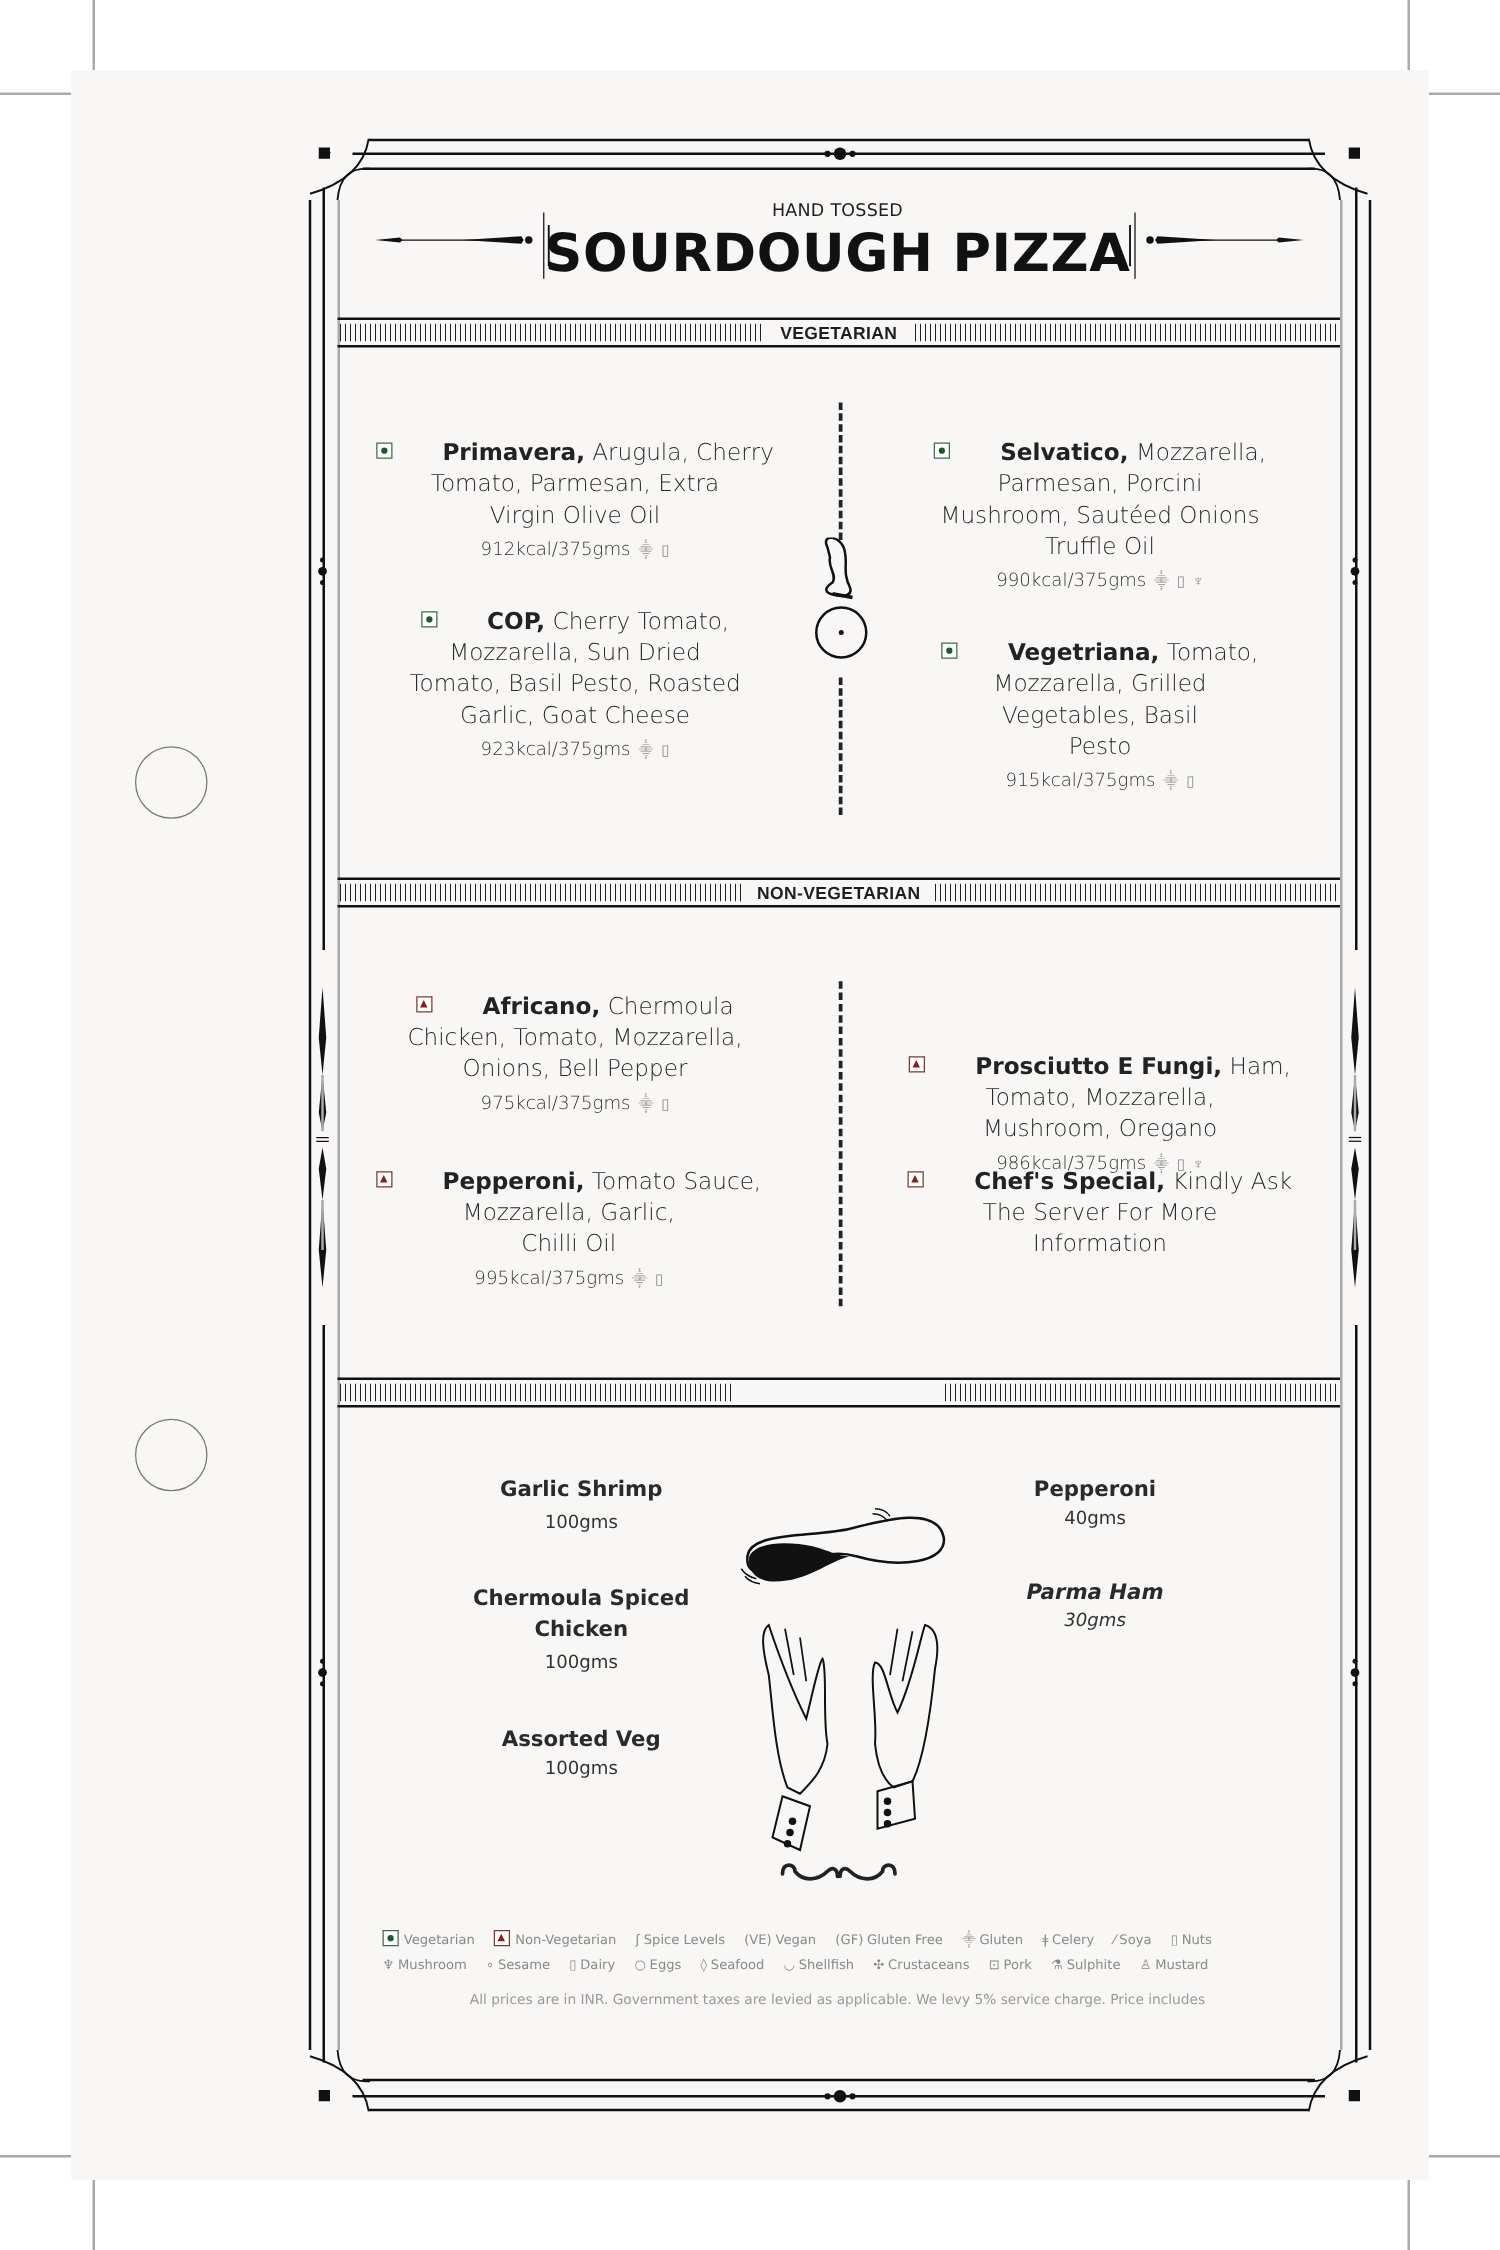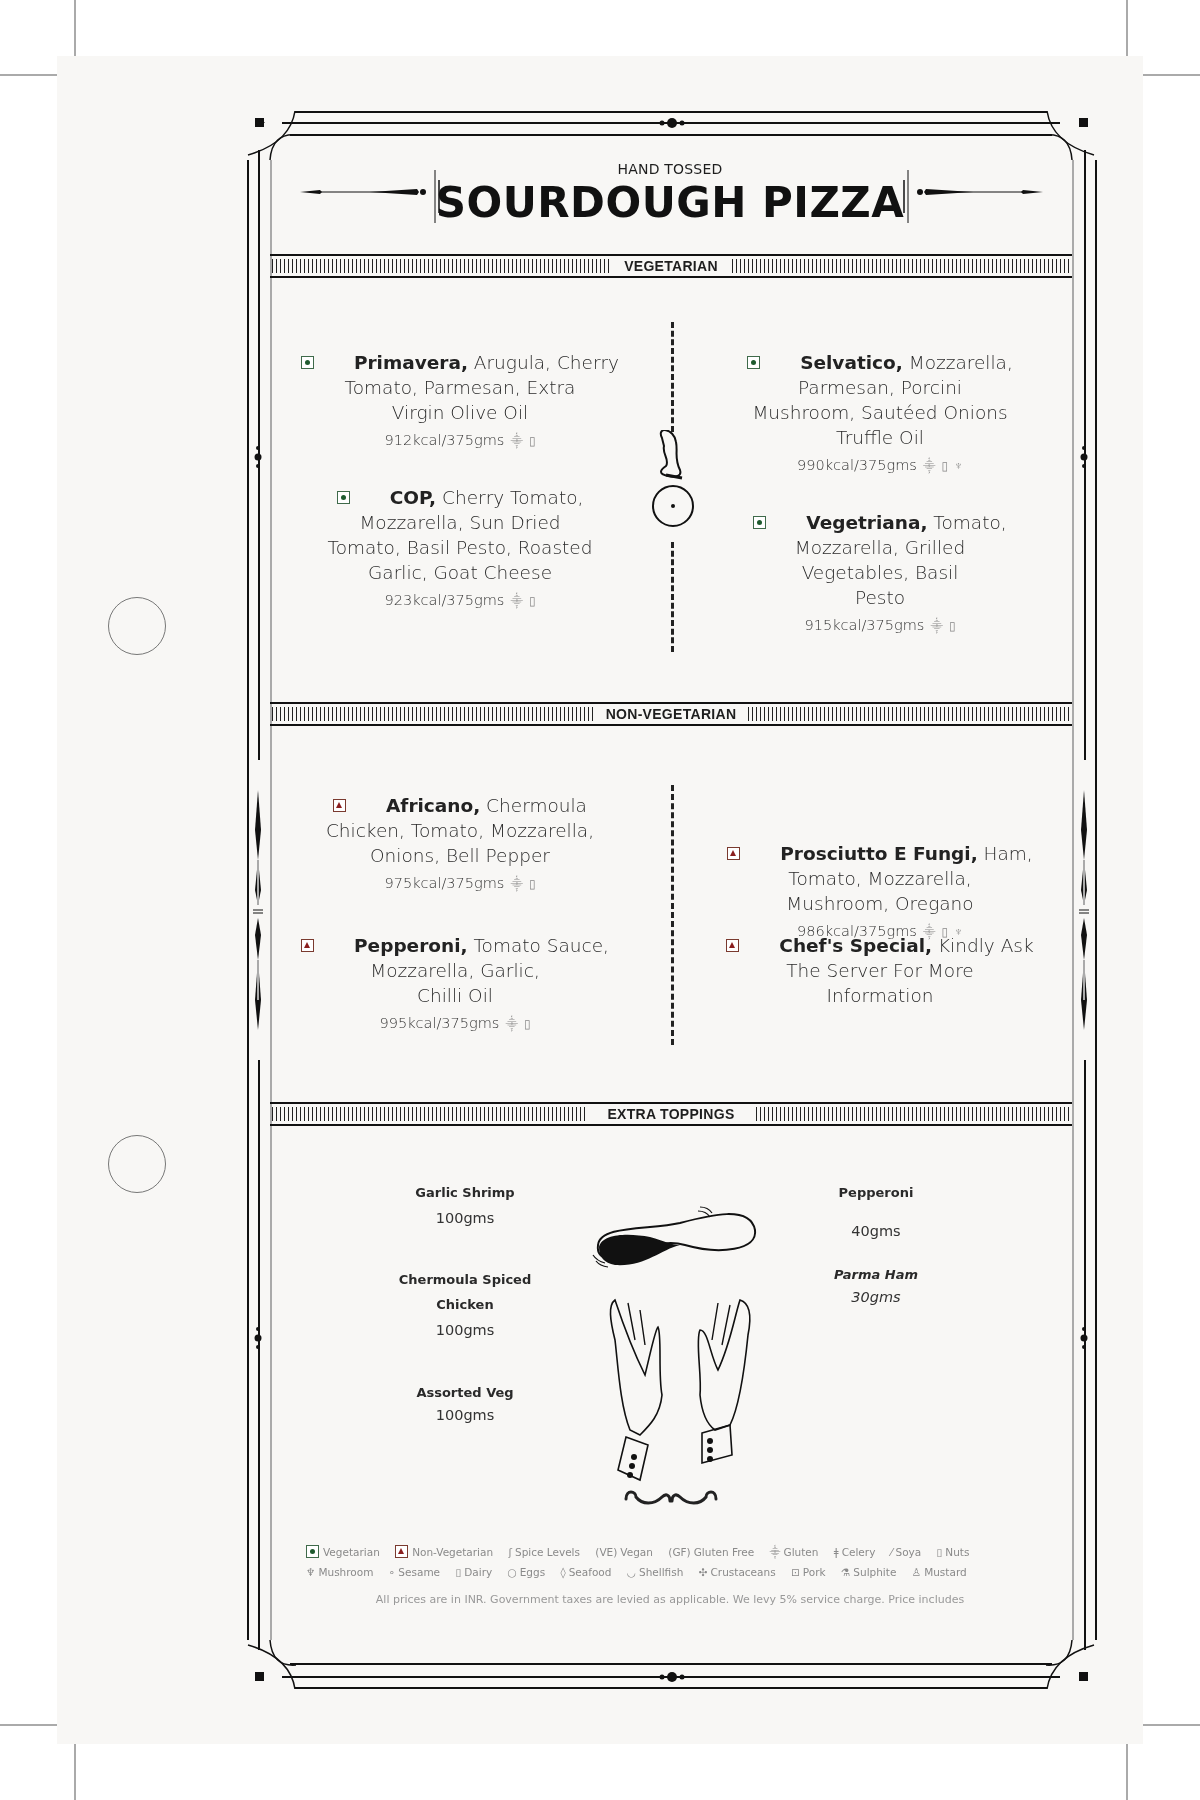--- a/index.html
+++ b/index.html
@@ -24,21 +24,21 @@
   .item{position:absolute;text-align:center;font-size:18.5px;line-height:25px;color:#2a2a2a;font-weight:300;}
   .item b{font-weight:bold;color:#222;margin-left:32px;}
   .item .kcal{font-size:14.5px;color:#333;margin-top:5px;line-height:20px;}
   .allergen{display:inline-block;color:#888;font-size:12px;margin-left:6px;vertical-align:middle;}
   .veg-mark{display:inline-block;width:11px;height:11px;border:1px solid #3f6a4a;position:relative;vertical-align:middle;margin-right:8px;top:-2px;background:#fff;}
   .veg-mark::after{content:"";position:absolute;left:3px;top:3px;width:5px;height:5px;border-radius:50%;background:#1e5a2e;}
   .nv-mark{display:inline-block;width:11px;height:11px;border:1px solid #7a3a2f;position:relative;vertical-align:middle;margin-right:8px;top:-2px;background:#fff;}
   .nv-mark::after{content:"";position:absolute;left:2px;top:2px;width:0;height:0;border-left:3.5px solid transparent;border-right:3.5px solid transparent;border-bottom:6px solid #8a1e1e;}
   .dash{position:absolute;width:0;border-left:3px dashed #222;}
   .topping{position:absolute;text-align:center;}
-  .topping .n{font-weight:bold;font-size:13px;line-height:25px;color:#2a2a2a;}
+  .topping .n{font-weight:bold;font-size:17px;line-height:25px;color:#2a2a2a;}
   .topping .w{font-size:14.5px;color:#333;line-height:20px;margin-top:3px;}
   .legend{position:absolute;left:300px;width:742px;text-align:left;font-size:10.5px;color:#8a8a8a;line-height:20px;}
   .legend .li{display:inline-block;margin:0 6px;}
   .legend .ico{margin-right:3px;}
   .disclaimer{position:absolute;left:330px;width:680px;text-align:center;font-size:11px;color:#999;line-height:18px;}
 </style>
 </head>
 <body>
 
 <div class="crop" style="left:74px;top:0;width:2px;height:56px;"></div>
@@ -243,39 +243,38 @@
 
 <div class="item" style="left:720px;top:933px;width:320px;">
   <div><span class="nv-mark"></span><b>Chef's Special,</b> <span>Kindly Ask</span></div>
   <div>The Server For More</div>
   <div>Information</div>
 </div>
 
 <div class="band" style="top:1102px;">
   <div class="ticks" style="left:2px;width:314px;"></div>
   <div class="ticks" style="right:2px;width:314px;"></div>
-  <div class="label"><span>EXTRA TOPPINGS</span></div>
 </div>
 
 <div class="topping" style="left:365px;top:1180px;width:200px;">
   <div class="n">Garlic Shrimp</div>
   <div class="w">100gms</div>
 </div>
 <div class="topping" style="left:345px;top:1267px;width:240px;">
   <div class="n">Chermoula Spiced</div>
   <div class="n">Chicken</div>
   <div class="w">100gms</div>
 </div>
 <div class="topping" style="left:365px;top:1380px;width:200px;">
   <div class="n">Assorted Veg</div>
   <div class="w" style="margin-top:0;">100gms</div>
 </div>
 <div class="topping" style="left:776px;top:1180px;width:200px;">
   <div class="n">Pepperoni</div>
-  <div class="w" style="margin-top:16px;">40gms</div>
+  <div class="w" style="margin-top:0;">40gms</div>
 </div>
 <div class="topping" style="left:776px;top:1262px;width:200px;font-style:italic;">
   <div class="n">Parma Ham</div>
   <div class="w" style="margin-top:0;text-align:center;">30gms</div>
 </div>
 
 <svg class="abs" style="left:590px;top:1205px;" width="180" height="280" viewBox="0 0 180 280">
   <path d="M8 40 C10 20 60 25 90 18 C120 10 160 0 165 25 C168 45 130 50 95 40 C60 30 40 60 20 55 C10 52 7 48 8 40 Z" fill="none" stroke="#111" stroke-width="2"></path>
   <path d="M9 42 C12 28 40 28 60 32 C75 36 80 40 90 40 C70 45 55 62 25 60 C14 58 9 52 9 42 Z" fill="#111"></path>
   <path d="M3 50 q4 6 12 8 M6 56 q4 5 12 6" fill="none" stroke="#111" stroke-width="1.2"></path>

